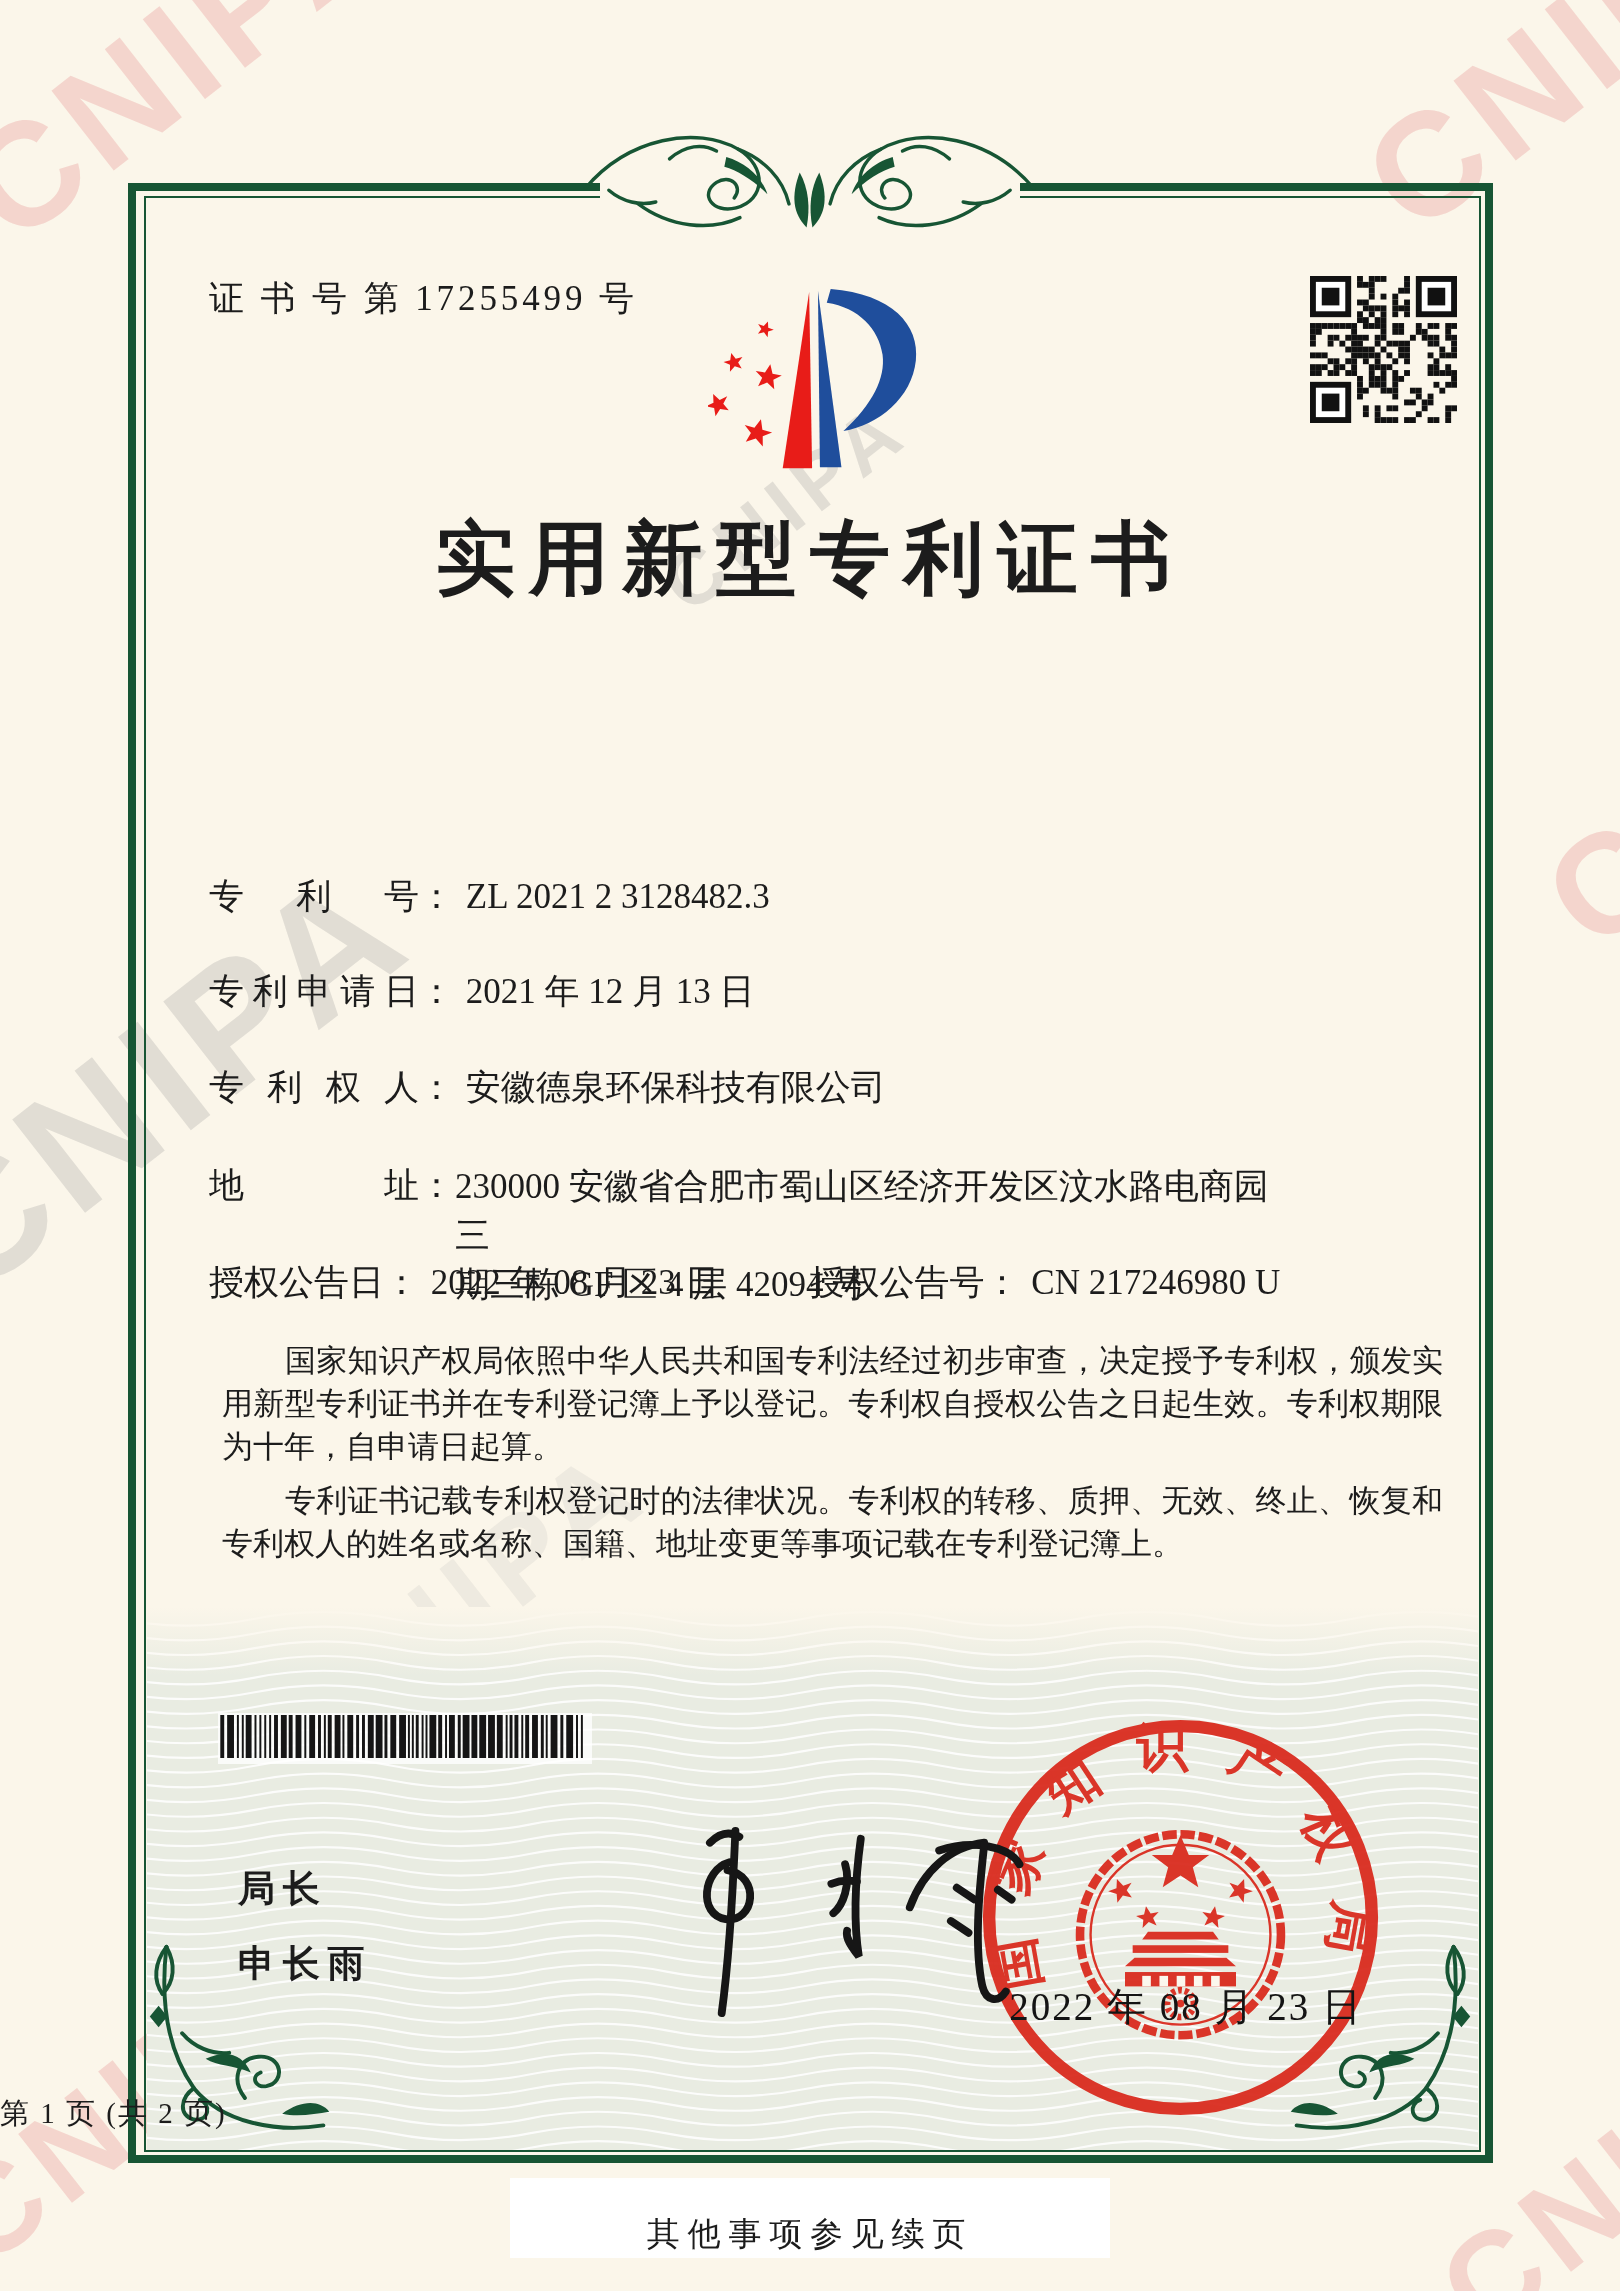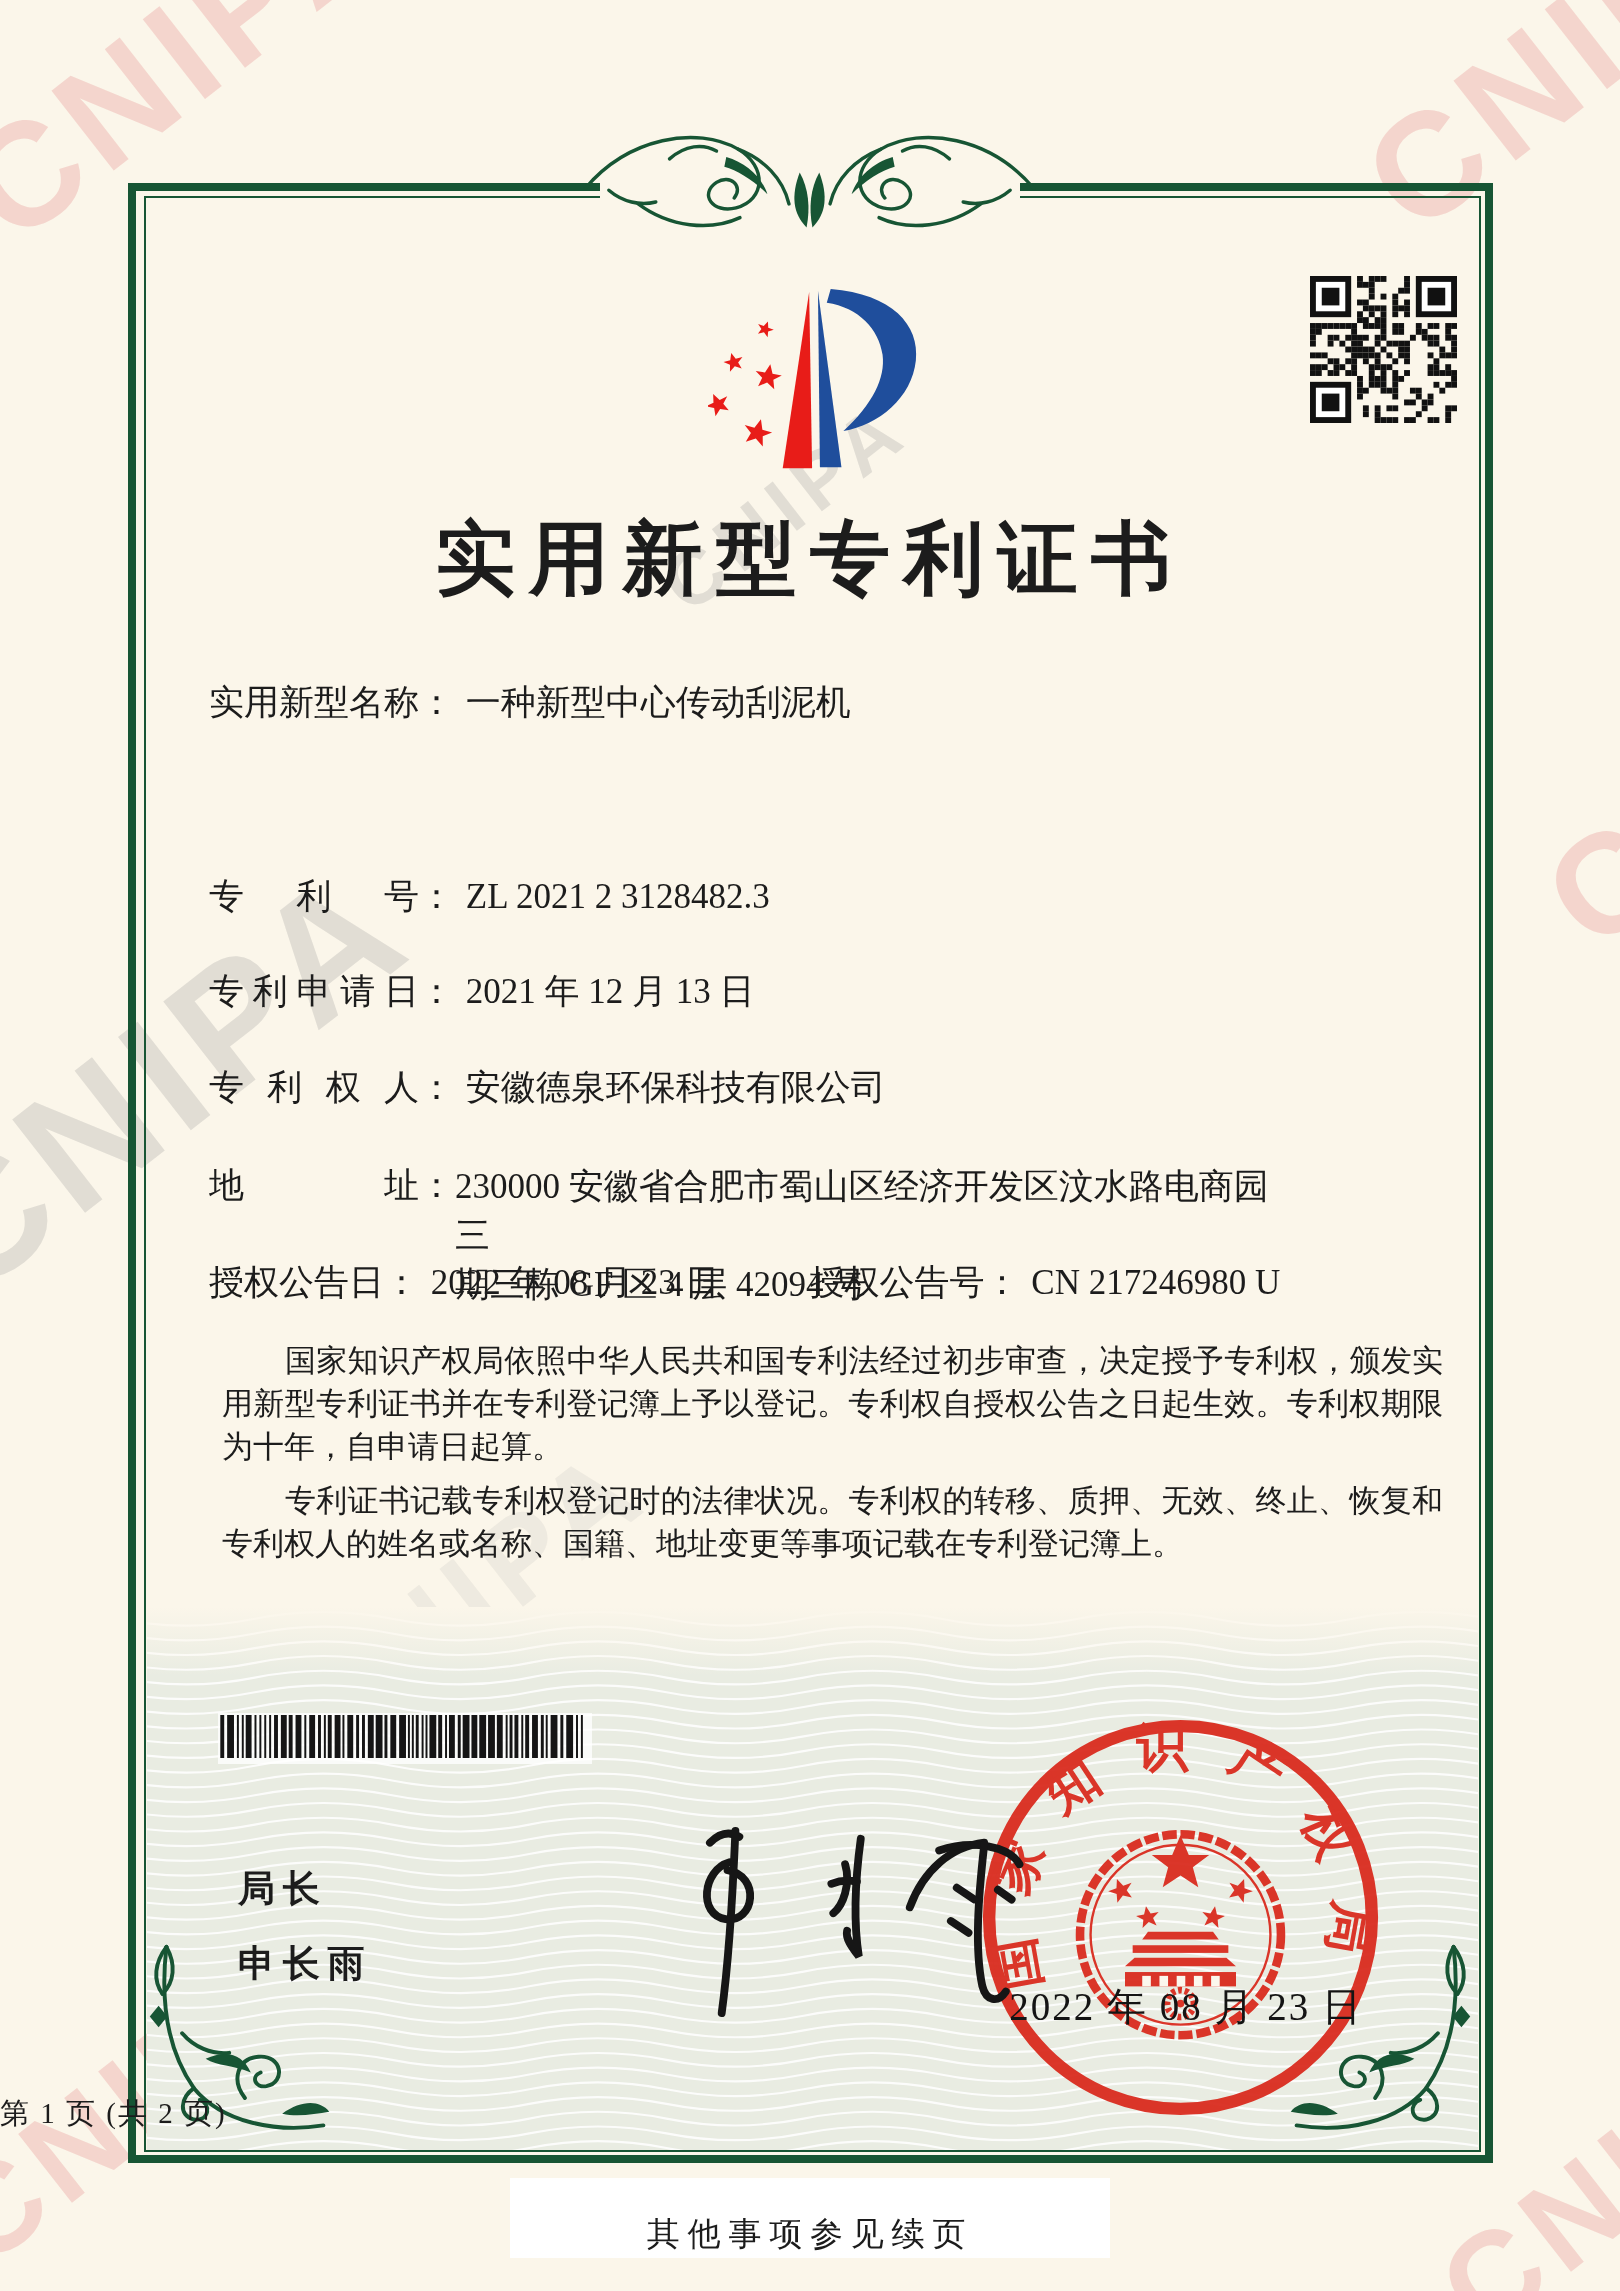--- a/index.html
+++ b/index.html
@@ -176,20 +176,21 @@
       <path d="M26,56 C16,42 18,24 30,8"></path>
       <path d="M46,96 C58,110 76,118 94,116"></path>
     </g>
     <g class="green-fill">
       <path d="M70,122 C92,112 108,118 116,136 C98,128 82,130 70,122 Z"></path>
       <path d="M148,178 C168,164 186,164 196,176 C182,178 164,182 148,178 Z"></path>
       <path d="M22,68 l9,11 -9,11 -9,-11 Z"></path>
     </g>
   </svg>
 
+  <div class="abs cert-no">证 书 号 第 17255499 号</div>
 
   <svg class="abs" style="left:708px;top:247px;z-index:5;" width="263" height="233" viewBox="0 0 268 238">
     <defs>
       <path id="star" d="M0,-10 L2.9,-3.1 10,-3.1 4.3,1.2 6.2,8.1 0,4 -6.2,8.1 -4.3,1.2 -10,-3.1 -2.9,-3.1 Z"></path>
     </defs>
     <polygon points="103,46 106,226 76,226" style="fill:var(--logo-red);"></polygon>
     <polygon points="112,45 136,225 114,225" style="fill:var(--logo-blue);"></polygon>
     <path d="M125,43 C188,48 216,80 212,116 C208,154 174,182 138,188
              C168,160 181,134 178,110 C174,84 154,62 121,57 Z" style="fill:var(--logo-blue);"></path>
     <g style="fill:var(--logo-red);">
@@ -412,23 +413,20 @@
       <rect x="108" y="0" width="42" height="42" fill="#111"></rect>
       <rect x="114" y="6" width="30" height="30" fill="#fff"></rect>
       <rect x="120" y="12" width="18" height="18" fill="#111"></rect>
       <rect x="0" y="108" width="42" height="42" fill="#111"></rect>
       <rect x="6" y="114" width="30" height="30" fill="#fff"></rect>
       <rect x="12" y="120" width="18" height="18" fill="#111"></rect>
     </svg>
 
   <div class="abs title">实用新型专利证书</div>
 
-  <div class="abs field" style="top:679px;">
-    <span class="fl">实用新型名称</span><span>：</span><span class="fv">一种新型中心传动刮泥机</span>
-  </div>
   <div class="abs field" style="top:873px;">
     <span class="fl">专利号</span><span>：</span><span class="fv">ZL 2021 2 3128482.3</span>
   </div>
   <div class="abs field" style="top:968px;">
     <span class="fl">专利申请日</span><span>：</span><span class="fv">2021 年 12 月 13 日</span>
   </div>
   <div class="abs field" style="top:1064px;">
     <span class="fl">专利权人</span><span>：</span><span class="fv">安徽德泉环保科技有限公司</span>
   </div>
   <div class="abs field" style="top:1162px;">

